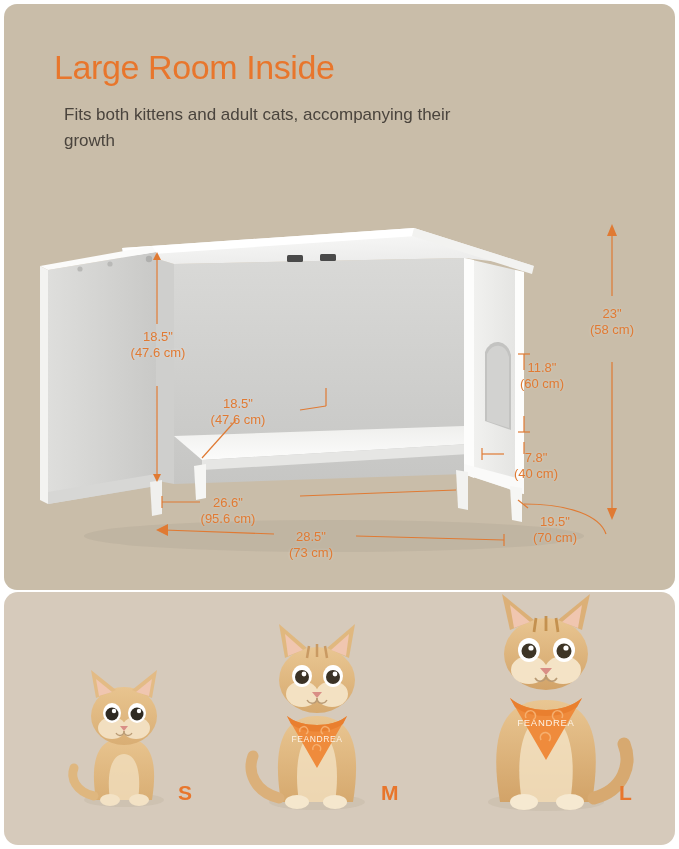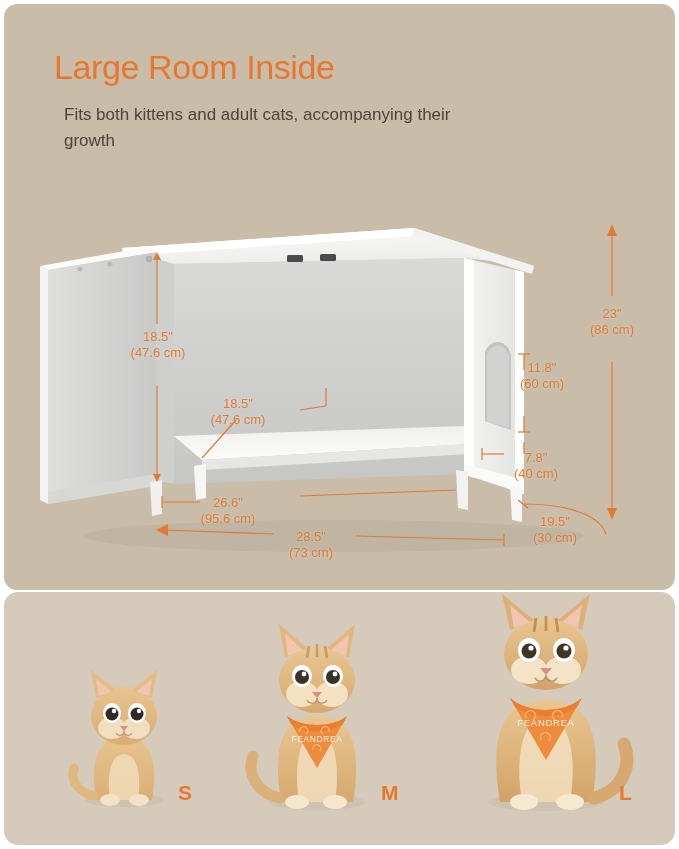--- a/index.html
+++ b/index.html
@@ -195,36 +195,36 @@
         <span class="l2">(60 cm)</span>
       </div>
 
       <div class="dim" style="left:490px;top:276px;width:84px;">
         <span>7.8"</span>
         <span class="l2">(40 cm)</span>
       </div>
 
       <div class="dim" style="left:570px;top:132px;width:76px;">
         <span>23"</span>
-        <span class="l2">(86 cm)</span>
+        <span class="l2">(58 cm)</span>
       </div>
 
       <div class="dim" style="left:176px;top:321px;width:96px;">
         <span>26.6"</span>
         <span class="l2">(95.6 cm)</span>
       </div>
 
       <div class="dim" style="left:264px;top:355px;width:86px;">
         <span>28.5"</span>
         <span class="l2">(73 cm)</span>
       </div>
 
       <div class="dim" style="left:508px;top:340px;width:86px;">
         <span>19.5"</span>
-        <span class="l2">(30 cm)</span>
+        <span class="l2">(70 cm)</span>
       </div>
     </div>
 
 
   </div>
 
   <div class="bottom-panel"></div>
 
   <div class="cats">
 

